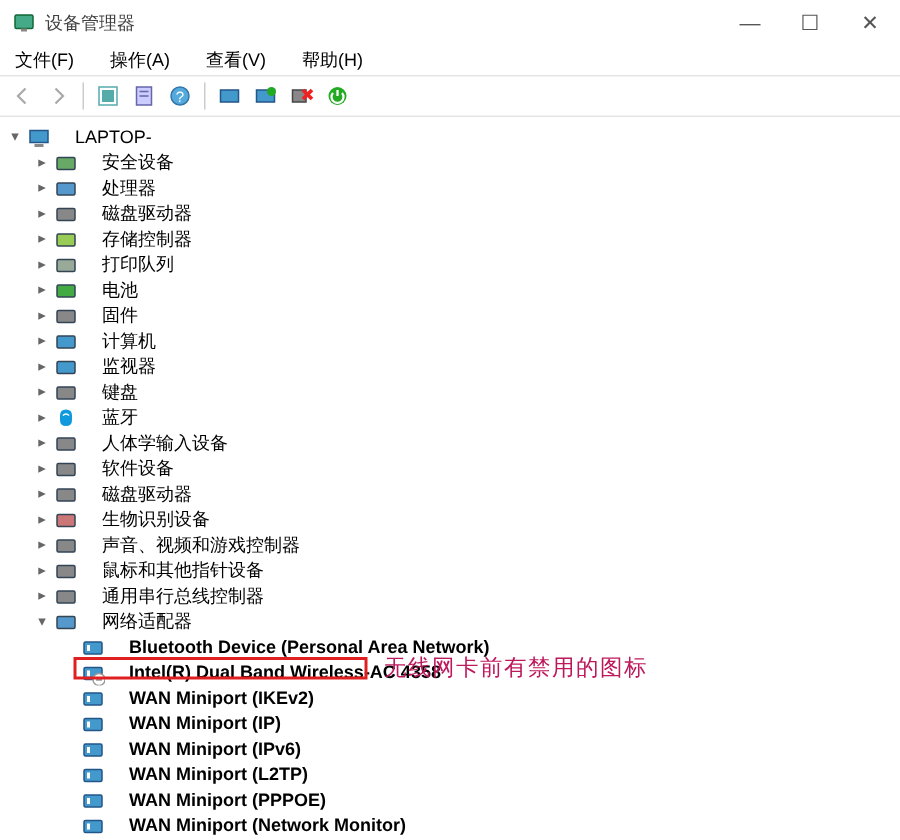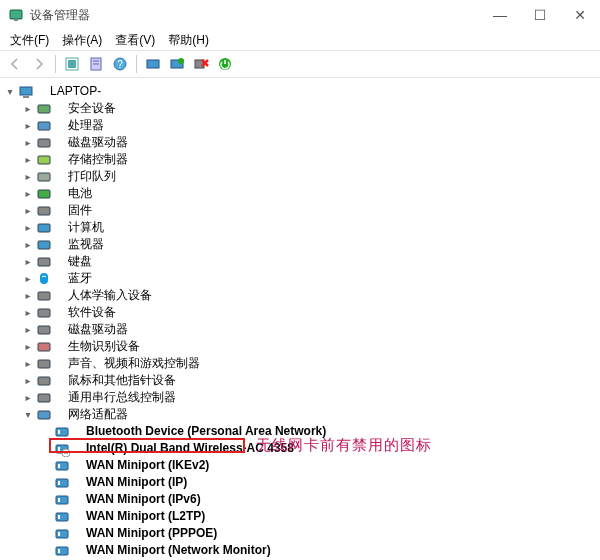--- a/index.html
+++ b/index.html
@@ -2,21 +2,21 @@
 <html><head>
 <meta charset="utf-8">
 <style>
 * { margin: 0; padding: 0; box-sizing: border-box; font-family: "Microsoft YaHei", "Segoe UI", sans-serif; }
 body { background: #fff; width: 600px; height: 560px; overflow: hidden; font-size: 12px; }
 .titlebar { height: 30px; display: flex; align-items: center; padding-left: 8px; }
 .titlebar .ico { width: 16px; height: 16px; margin-right: 6px; }
 .titlebar .title { flex: 1; color: #404040; }
 .winbtns { display: flex; }
 .winbtn { width: 40px; height: 30px; display: flex; align-items: center; justify-content: center; color: #555; font-size: 14px; }
-.menubar { height: 20px; display: flex; align-items: center; padding-left: 6px; gap: 5px; font-size: 12px; }
+.menubar { height: 20px; display: flex; align-items: center; padding-left: 6px; gap: 16px; font-size: 12px; }
 .menubar span { padding: 0 4px; }
 .toolbar { height: 28px; border-top: 1px solid #e5e5e5; border-bottom: 1px solid #e5e5e5; display: flex; align-items: center; padding-left: 4px; gap: 2px; }
 .tbtn { width: 22px; height: 22px; display: flex; align-items: center; justify-content: center; }
 .tsep { width: 1px; height: 18px; background: #ccc; margin: 0 3px; }
 .tree { padding: 5px 0 5px 4px; overflow-y: auto; height: calc(560px - 78px); }
 .node { display: flex; align-items: center; height: 17px; line-height: 17px; white-space: nowrap; cursor: default; }
 .exp { width: 12px; height: 12px; display: flex; align-items: center; justify-content: center; color: #666; font-size: 10px; margin-right: 2px; }
 .ico { width: 16px; height: 16px; display: flex; align-items: center; justify-content: center; margin-right: 4px; flex-shrink: 0; }
 .lbl { color: #000; margin-left: 12px; }
 .dim { color: #777; }

